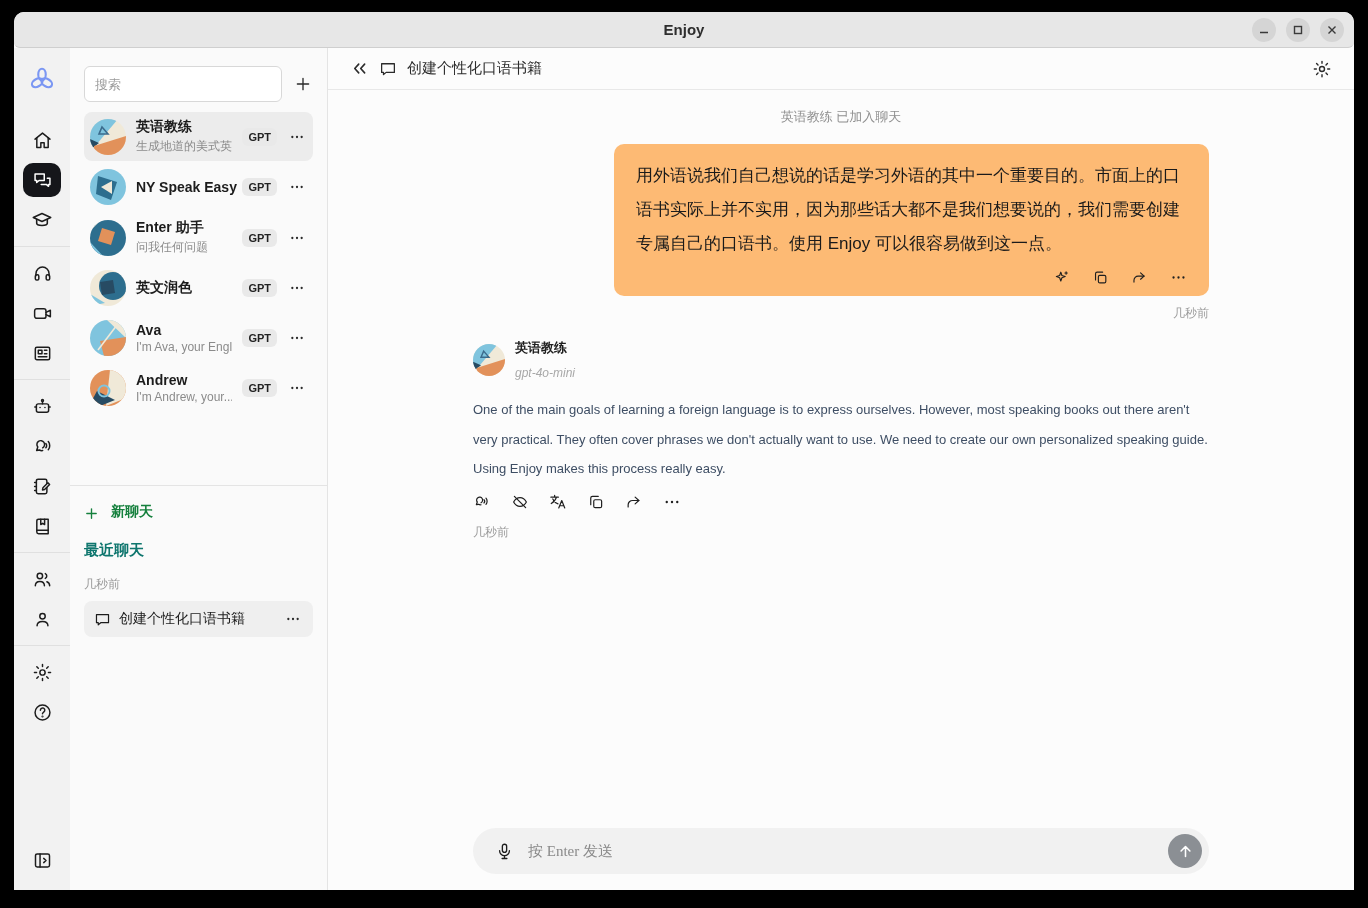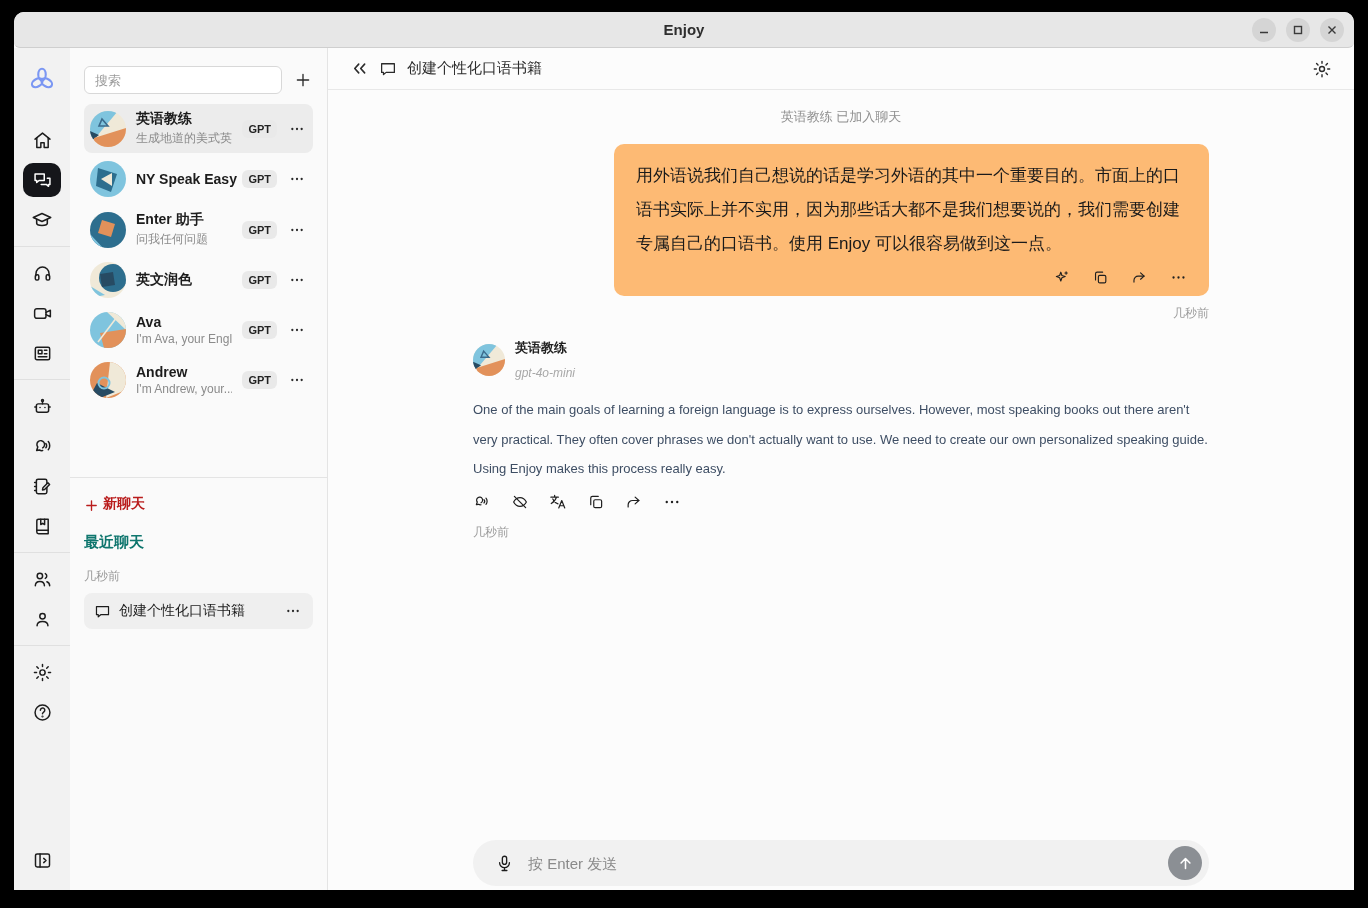--- a/index.html
+++ b/index.html
@@ -31,42 +31,42 @@
   .rail-btn.active { background:#15161a; color:#fff; border-radius:10px;
     width:38px; height:34px; margin:3px 0; }
   .rail-divider { width:56px; height:1px; background:#e0e0e0; margin:6px 0; flex:none; }
   .rail-spacer { flex:1; }
   .rail-bottom { margin-bottom:10px; }
 
   
   .panel { width:258px; background:#fafafa; border-right:1px solid #e4e4e4;
     display:flex; flex-direction:column; padding:0 14px; flex:none; }
   .search-row { display:flex; align-items:center; gap:10px; margin-top:18px; }
-  .search-input { flex:1; height:28px; border:1px solid #d8d8d8; border-radius:6px;
+  .search-input { flex:1; height:36px; border:1px solid #d8d8d8; border-radius:6px;
     background:#fff; padding:0 10px; font-size:13px; color:#333; outline:none;
     font-family:inherit; }
   .search-input::placeholder { color:#9a9a9a; }
   .add-btn { width:26px; height:26px; display:flex; align-items:center;
     justify-content:center; color:#2a2a2a; background:none; border:none; }
 
   .agent-list { margin-top:10px; display:flex; flex-direction:column; gap:2px; }
   .agent-item { display:flex; align-items:center; gap:10px; padding:6px 6px;
     border-radius:8px; }
   .agent-item.selected { background:#ececec; }
   .agent-avatar { width:36px; height:36px; flex:none; }
   .agent-main { flex:1; min-width:0; }
   .agent-name { font-size:14px; font-weight:bold; color:#1c1c1c; white-space:nowrap; }
   .agent-desc { font-size:12px; color:#8b8b8b; white-space:nowrap; overflow:hidden; margin-top:2px; }
   .gpt-badge { font-size:11px; font-weight:bold; color:#222; background:#e9e9e9;
     border-radius:6px; padding:3px 6px; flex:none; }
   .more-btn { color:#2a2a2a; flex:none; display:flex; padding:2px; background:none; border:none; }
 
   .panel-divider { height:1px; background:#e4e4e4; margin:73px -14px 0; flex:none; }
-  .new-chat { display:flex; align-items:flex-end; gap:4px; margin-top:17px;
-    font-size:14px; font-weight:bold; color:#b91c1c; }
+  .new-chat { display:flex; align-items:flex-end; gap:12px; margin-top:17px;
+    font-size:14px; font-weight:bold; color:#15803d; }
   .recent-heading { margin-top:20px; font-size:15px; font-weight:bold; color:#0f766e; }
   .group-time { margin-top:16px; font-size:12px; color:#9a9a9a; }
   .recent-item { display:flex; align-items:center; gap:8px; background:#efefef;
     border-radius:8px; padding:8px 10px; margin-top:8px; font-size:14px; color:#1c1c1c; }
   .recent-item .label { flex:1; white-space:nowrap; overflow:hidden; }
 
   
   .main { flex:1; display:flex; flex-direction:column; background:#fcfcfc; min-width:0; }
   .chat-header { height:42px; border-bottom:1px solid #e8e8e8; display:flex;
     align-items:center; padding:0 22px; gap:10px; flex:none; }
@@ -86,21 +86,21 @@
 
   .assistant { margin-top:17px; }
   .assistant-head { display:flex; align-items:center; gap:10px; }
   .assistant-avatar { width:32px; height:32px; }
   .a-name { font-size:13px; font-weight:bold; color:#1f1f1f; }
   .a-model { font-size:12px; font-style:italic; color:#a8a8a8; margin-top:9px; }
   .assistant-text { margin-top:15px; font-size:13px; line-height:29.5px; color:#3e4e64; }
   .assistant-actions { display:flex; gap:20px; margin-top:9px; color:#1f1f1f; align-items:center; }
   .assistant-time { margin-top:13px; font-size:12px; color:#9c9c9c; }
 
-  .input-wrap { padding:0 145px 4px; flex:none; }
+  .input-wrap { padding:0 145px 16px; flex:none;font-family:Liberation Serif, serif; }
   .input-bar { height:46px; background:#f1f1f1; border-radius:23px; display:flex;
     align-items:center; padding:0 7px 0 22px; }
   .mic-btn { display:flex; color:#1d1d1d; background:none; border:none; }
   .chat-input { flex:1; border:none; background:transparent; outline:none;
     font-size:15px; color:#333; margin-left:14px; font-family:inherit; }
   .chat-input::placeholder { color:#8a8a8a; }
   .send-btn { width:34px; height:34px; border-radius:50%; background:#8b8f94;
     color:#fff; display:flex; align-items:center; justify-content:center; border:none; }
 </style>
 </head>

